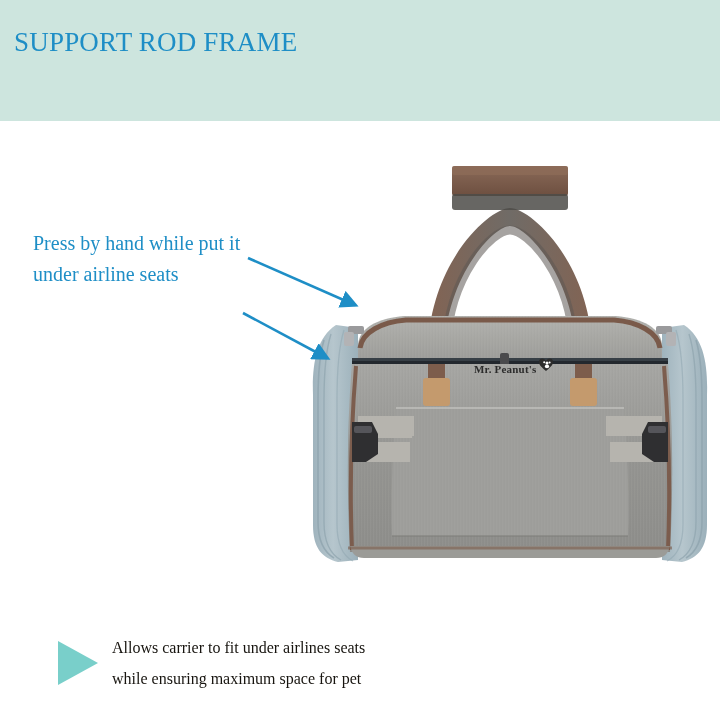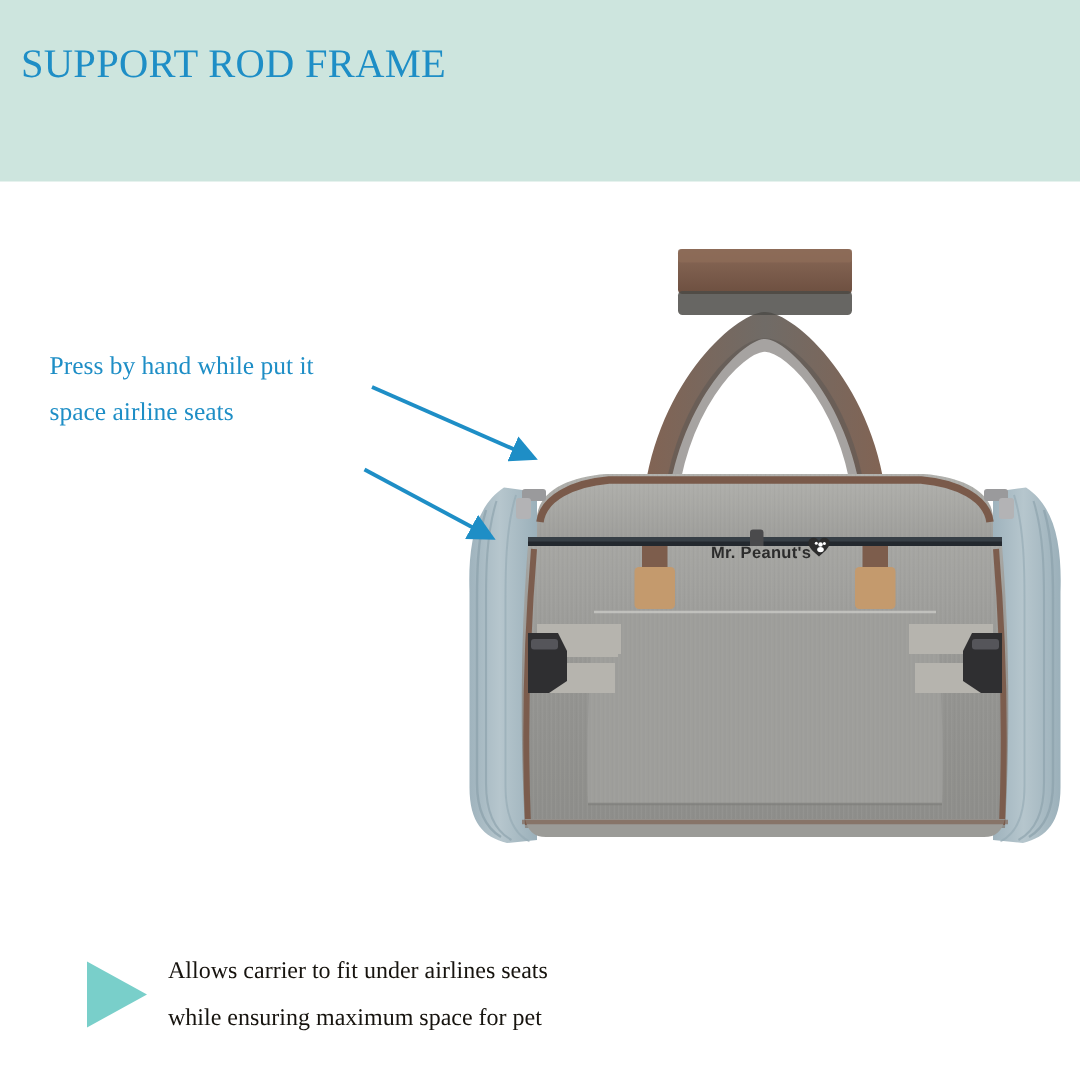--- a/index.html
+++ b/index.html
@@ -25,21 +25,21 @@
   .header-subtitle{
     position:absolute;left:14px;top:64px;
     font-size:27px;letter-spacing:.2px;
     color:#17140f;white-space:nowrap;
   }
 
   
   .annot{
     position:absolute;left:33px;top:228px;
     width:360px;
-    font-size:17px;line-height:31px;
+    font-size:20px;line-height:31px;
     color:#1e8ec6;
   }
   .annot-line{display:block;white-space:nowrap;}
   .arrows{position:absolute;left:0;top:0;width:720px;height:720px;pointer-events:none;}
 
   
   .caption-wrap{
     position:absolute;left:58px;top:632px;width:620px;
     display:flex;align-items:flex-start;gap:14px;
   }
@@ -52,21 +52,21 @@
   .caption-text{
     font-size:16px;line-height:31px;color:#17140f;
   }
   .caption-line{display:block;white-space:nowrap;}
 
   
   .product{position:absolute;left:300px;top:150px;width:420px;height:420px;}
   .product svg{display:block;}
   .brand-label{
     position:absolute;left:474px;top:363px;
-    font-family:Liberation Sans, sans-serif;
+    font-family:Liberation Serif, serif;
     font-size:11px;font-weight:600;color:#2c2c2c;
     letter-spacing:.2px;white-space:nowrap;
   }
 </style>
 </head>
 <body>
 
 <div class="stage">
 
   <div class="header-band"></div>
@@ -187,21 +187,21 @@
         <circle cx="6.2" cy="4.2" r="1" fill="#ffffff"></circle>
         <circle cx="11.6" cy="4.4" r="1" fill="#ffffff"></circle>
         <ellipse cx="9" cy="8.4" rx="2.2" ry="1.8" fill="#ffffff"></ellipse>
       </g>
     </svg>
   </div>
   <div class="brand-label">Mr. Peanut's</div>
 
   <div class="annot">
     <span class="annot-line">Press by hand while put it</span>
-    <span class="annot-line">space airline seats</span>
+    <span class="annot-line">under airline seats</span>
   </div>
 
   <svg class="arrows" viewBox="0 0 720 720" xmlns="http://www.w3.org/2000/svg">
     <defs>
       <marker id="ah" markerWidth="7" markerHeight="7" refX="5.5" refY="3.5" orient="auto">
         <path d="M0 0 L7 3.5 L0 7 z" fill="#1e8ec6"></path>
       </marker>
     </defs>
     <line x1="248" y1="258" x2="355" y2="305" stroke="#1e8ec6" stroke-width="2.6" marker-end="url(#ah)"></line>
     <line x1="243" y1="313" x2="327" y2="358" stroke="#1e8ec6" stroke-width="2.6" marker-end="url(#ah)"></line>

